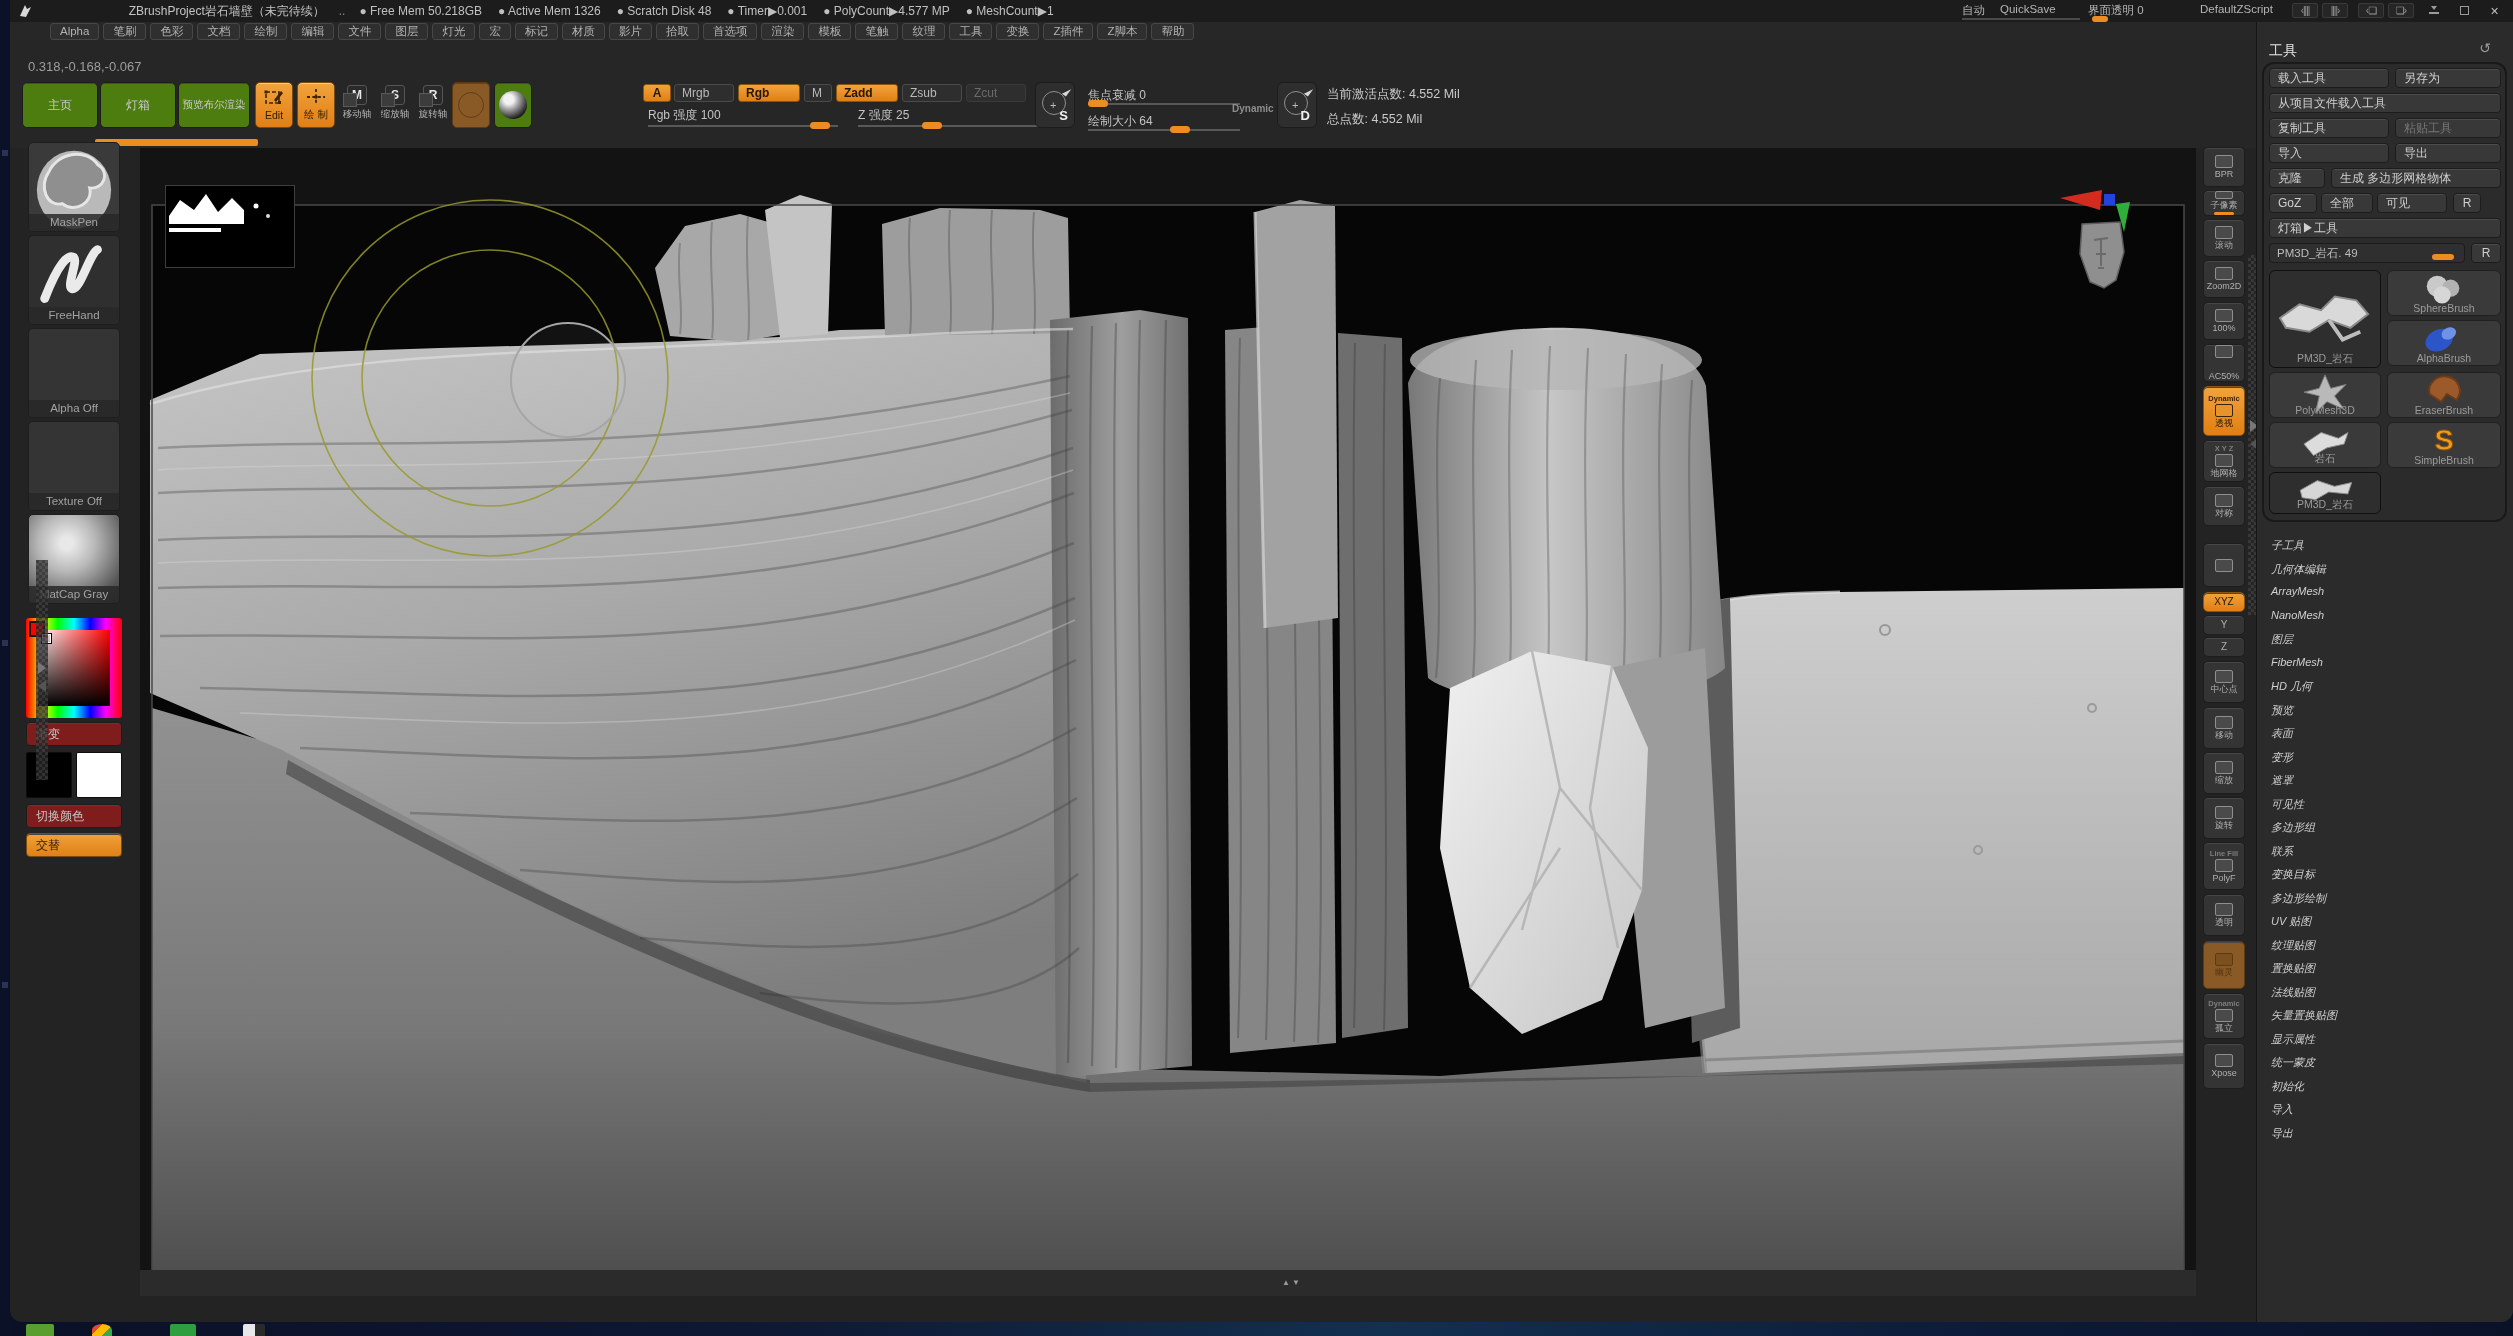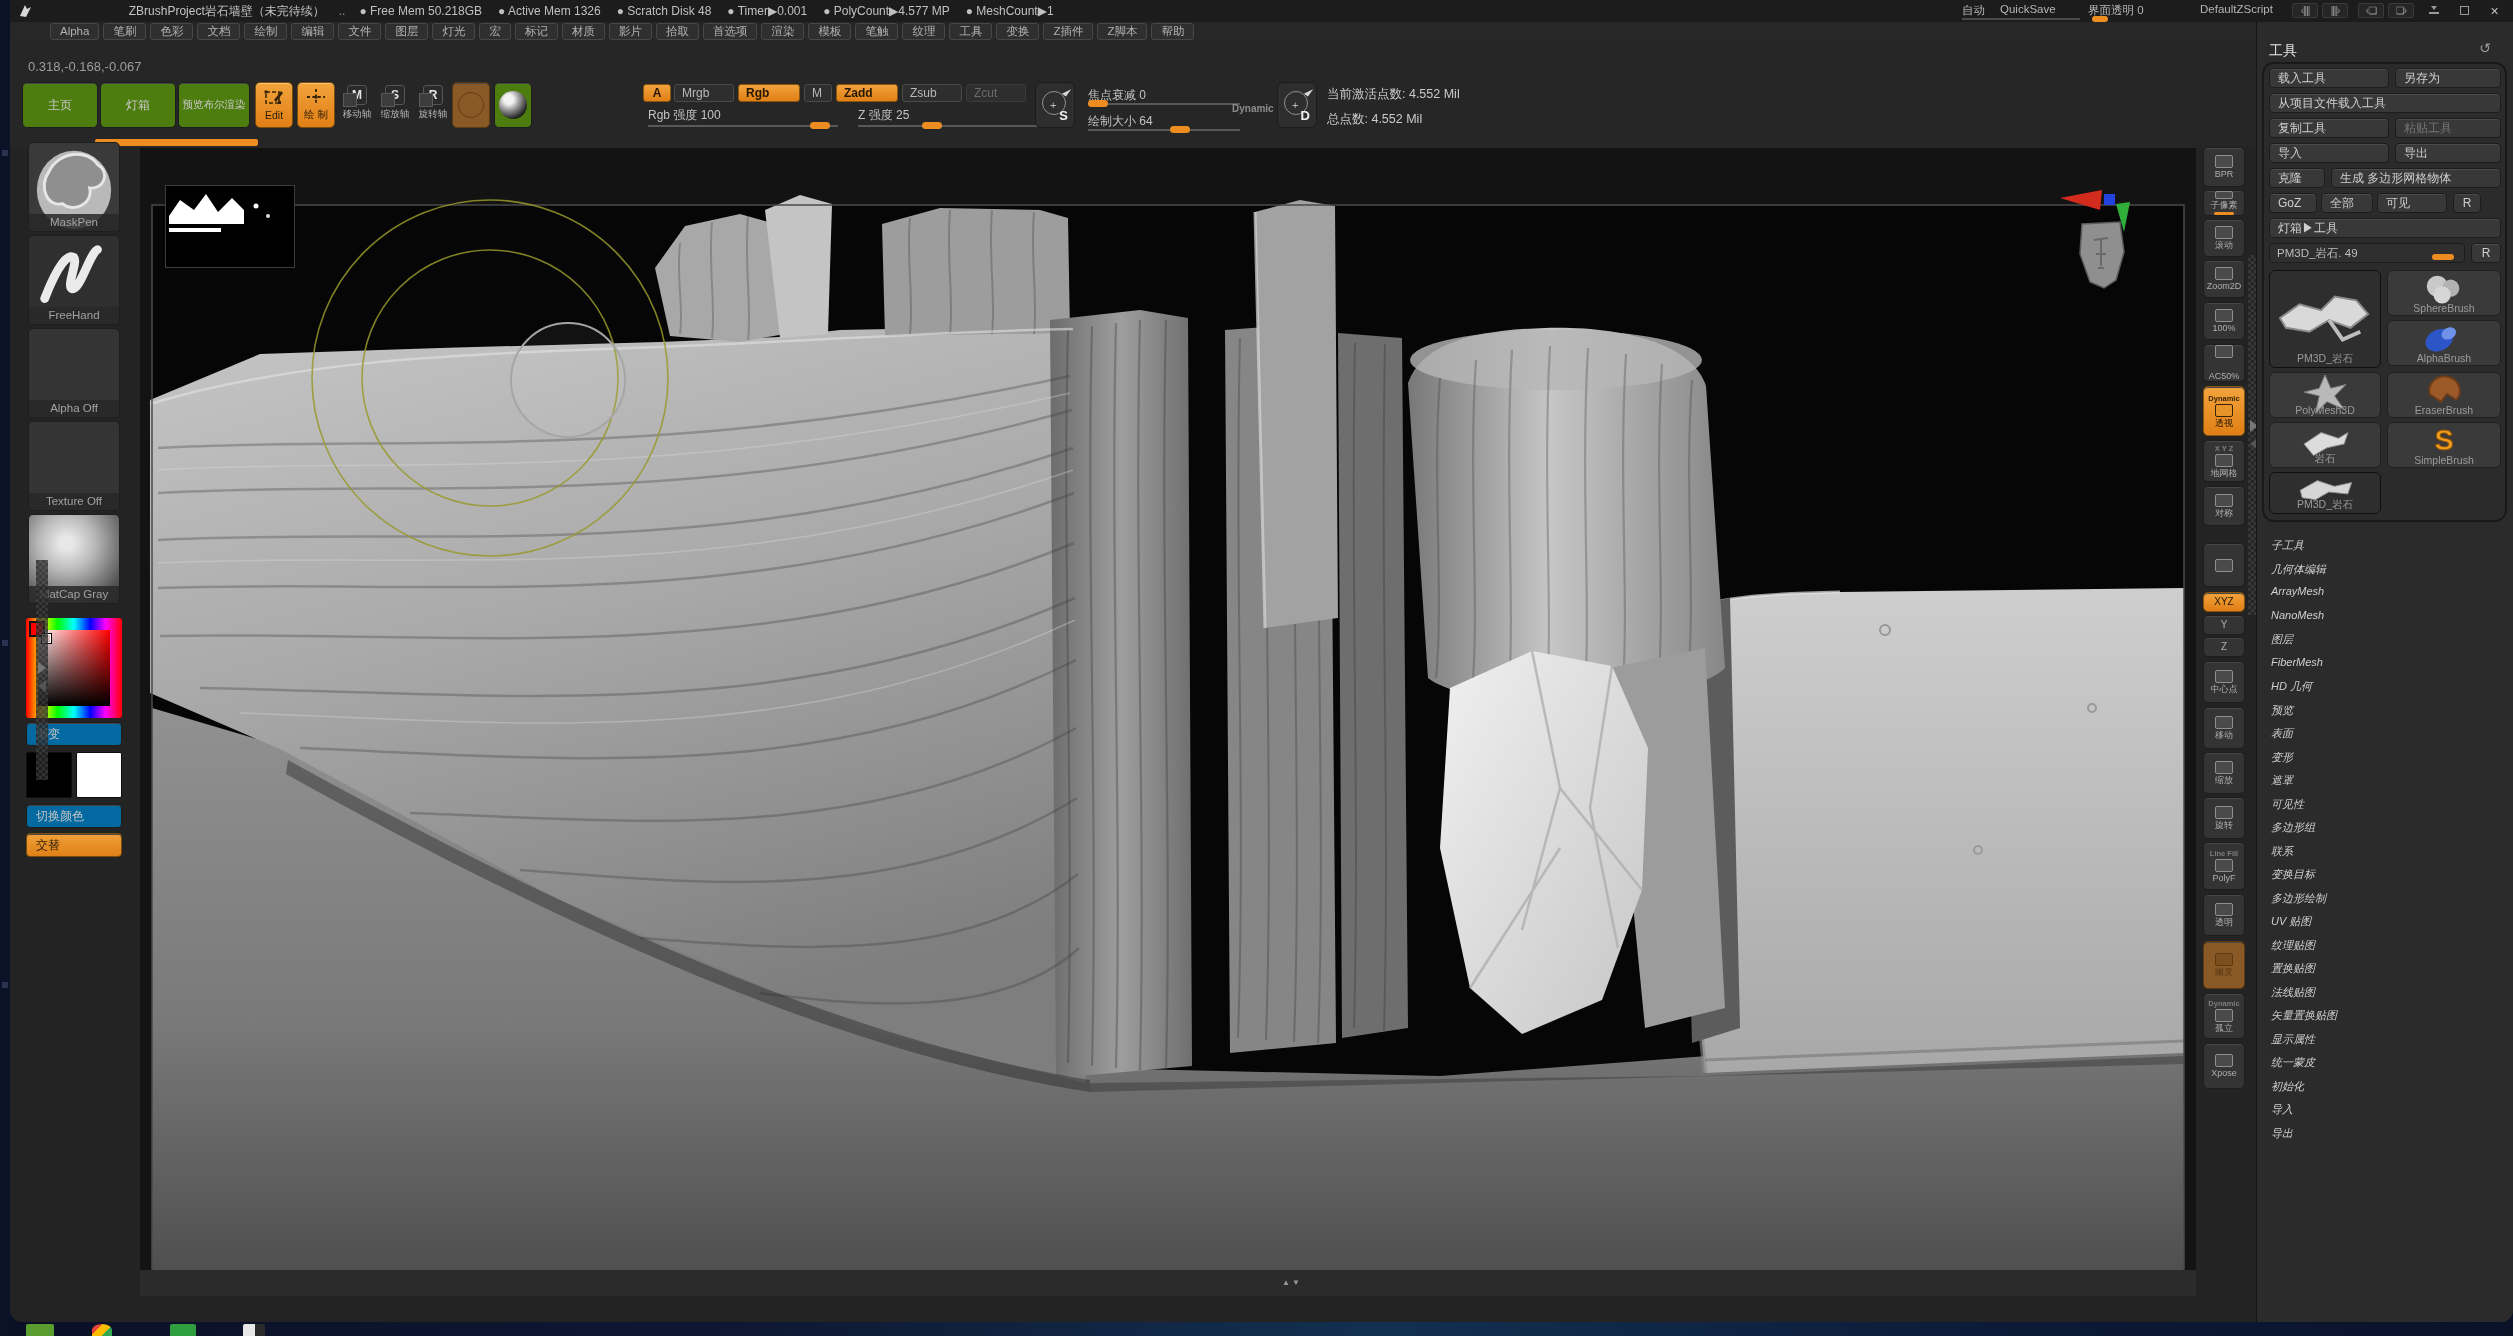--- a/index.html
+++ b/index.html
@@ -90,21 +90,21 @@
   .side-tile .tl-label { position:absolute; left:0; right:0; bottom:0; height:17px; background:rgba(40,40,40,.85);
     color:#a2a2a2; font-size:11.5px; text-align:center; line-height:16px; }
   .side-tile svg { display:block; width:100%; height:100%; }
   .matcap { background:radial-gradient(circle at 42% 32%, #e8e8e8 0 8%, #b9b9b9 35%, #565656 78%, #3a3a3a 100%); }
   .picker { position:absolute; left:16px; top:618px; width:96px; height:100px;
     background:linear-gradient(90deg,#f00,#ff0 17%,#0f0 33%,#0ff 50%,#00f 67%,#f0f 83%,#f00); border-radius:3px; }
   .picker .sv { position:absolute; left:12px; top:12px; right:12px; bottom:12px;
     background:linear-gradient(to bottom, rgba(0,0,0,0), #000), linear-gradient(to right, #fff, #f00); }
   .picker .main-swatch { position:absolute; left:3px; top:3px; width:16px; height:16px; background:#f00; border:2px solid #111; }
   .picker .sv-cursor { position:absolute; left:16px; top:16px; width:9px; height:9px; border:1.5px solid #fff; outline:1px solid #000; background:transparent; }
-  .side-btn { position:absolute; left:16px; width:96px; height:24px; background:#0369a1; border:1px solid #1d1d1d; border-radius:4px;
+  .side-btn { position:absolute; left:16px; width:96px; height:24px; background:#7f1d1d; border:1px solid #1d1d1d; border-radius:4px;
     color:#c5c5c5; font-size:12px; display:flex; align-items:center; padding-left:9px; box-shadow:inset 0 1px 0 #464646; }
   .swatch { position:absolute; width:46px; height:46px; border:1px solid #0d0d0d; border-radius:2px; }
   .side-btn.orange { background:linear-gradient(#f0a13a,#e08018); color:#2b1c05; border-color:#7a4d0d; }
   .dotstrip { position:absolute; width:12px;
     background:conic-gradient(#3d3d3d 25%, #262626 0 50%, #3d3d3d 0 75%, #262626 0) 0 0/6px 6px; opacity:.8; }
   .tri { position:absolute; width:0; height:0; }
 
   
   .canvas { position:absolute; left:130px; top:148px; width:2056px; height:1148px; background:#101010; }
   .canvas svg.scene { position:absolute; left:0; top:0; width:100%; height:100%; }

